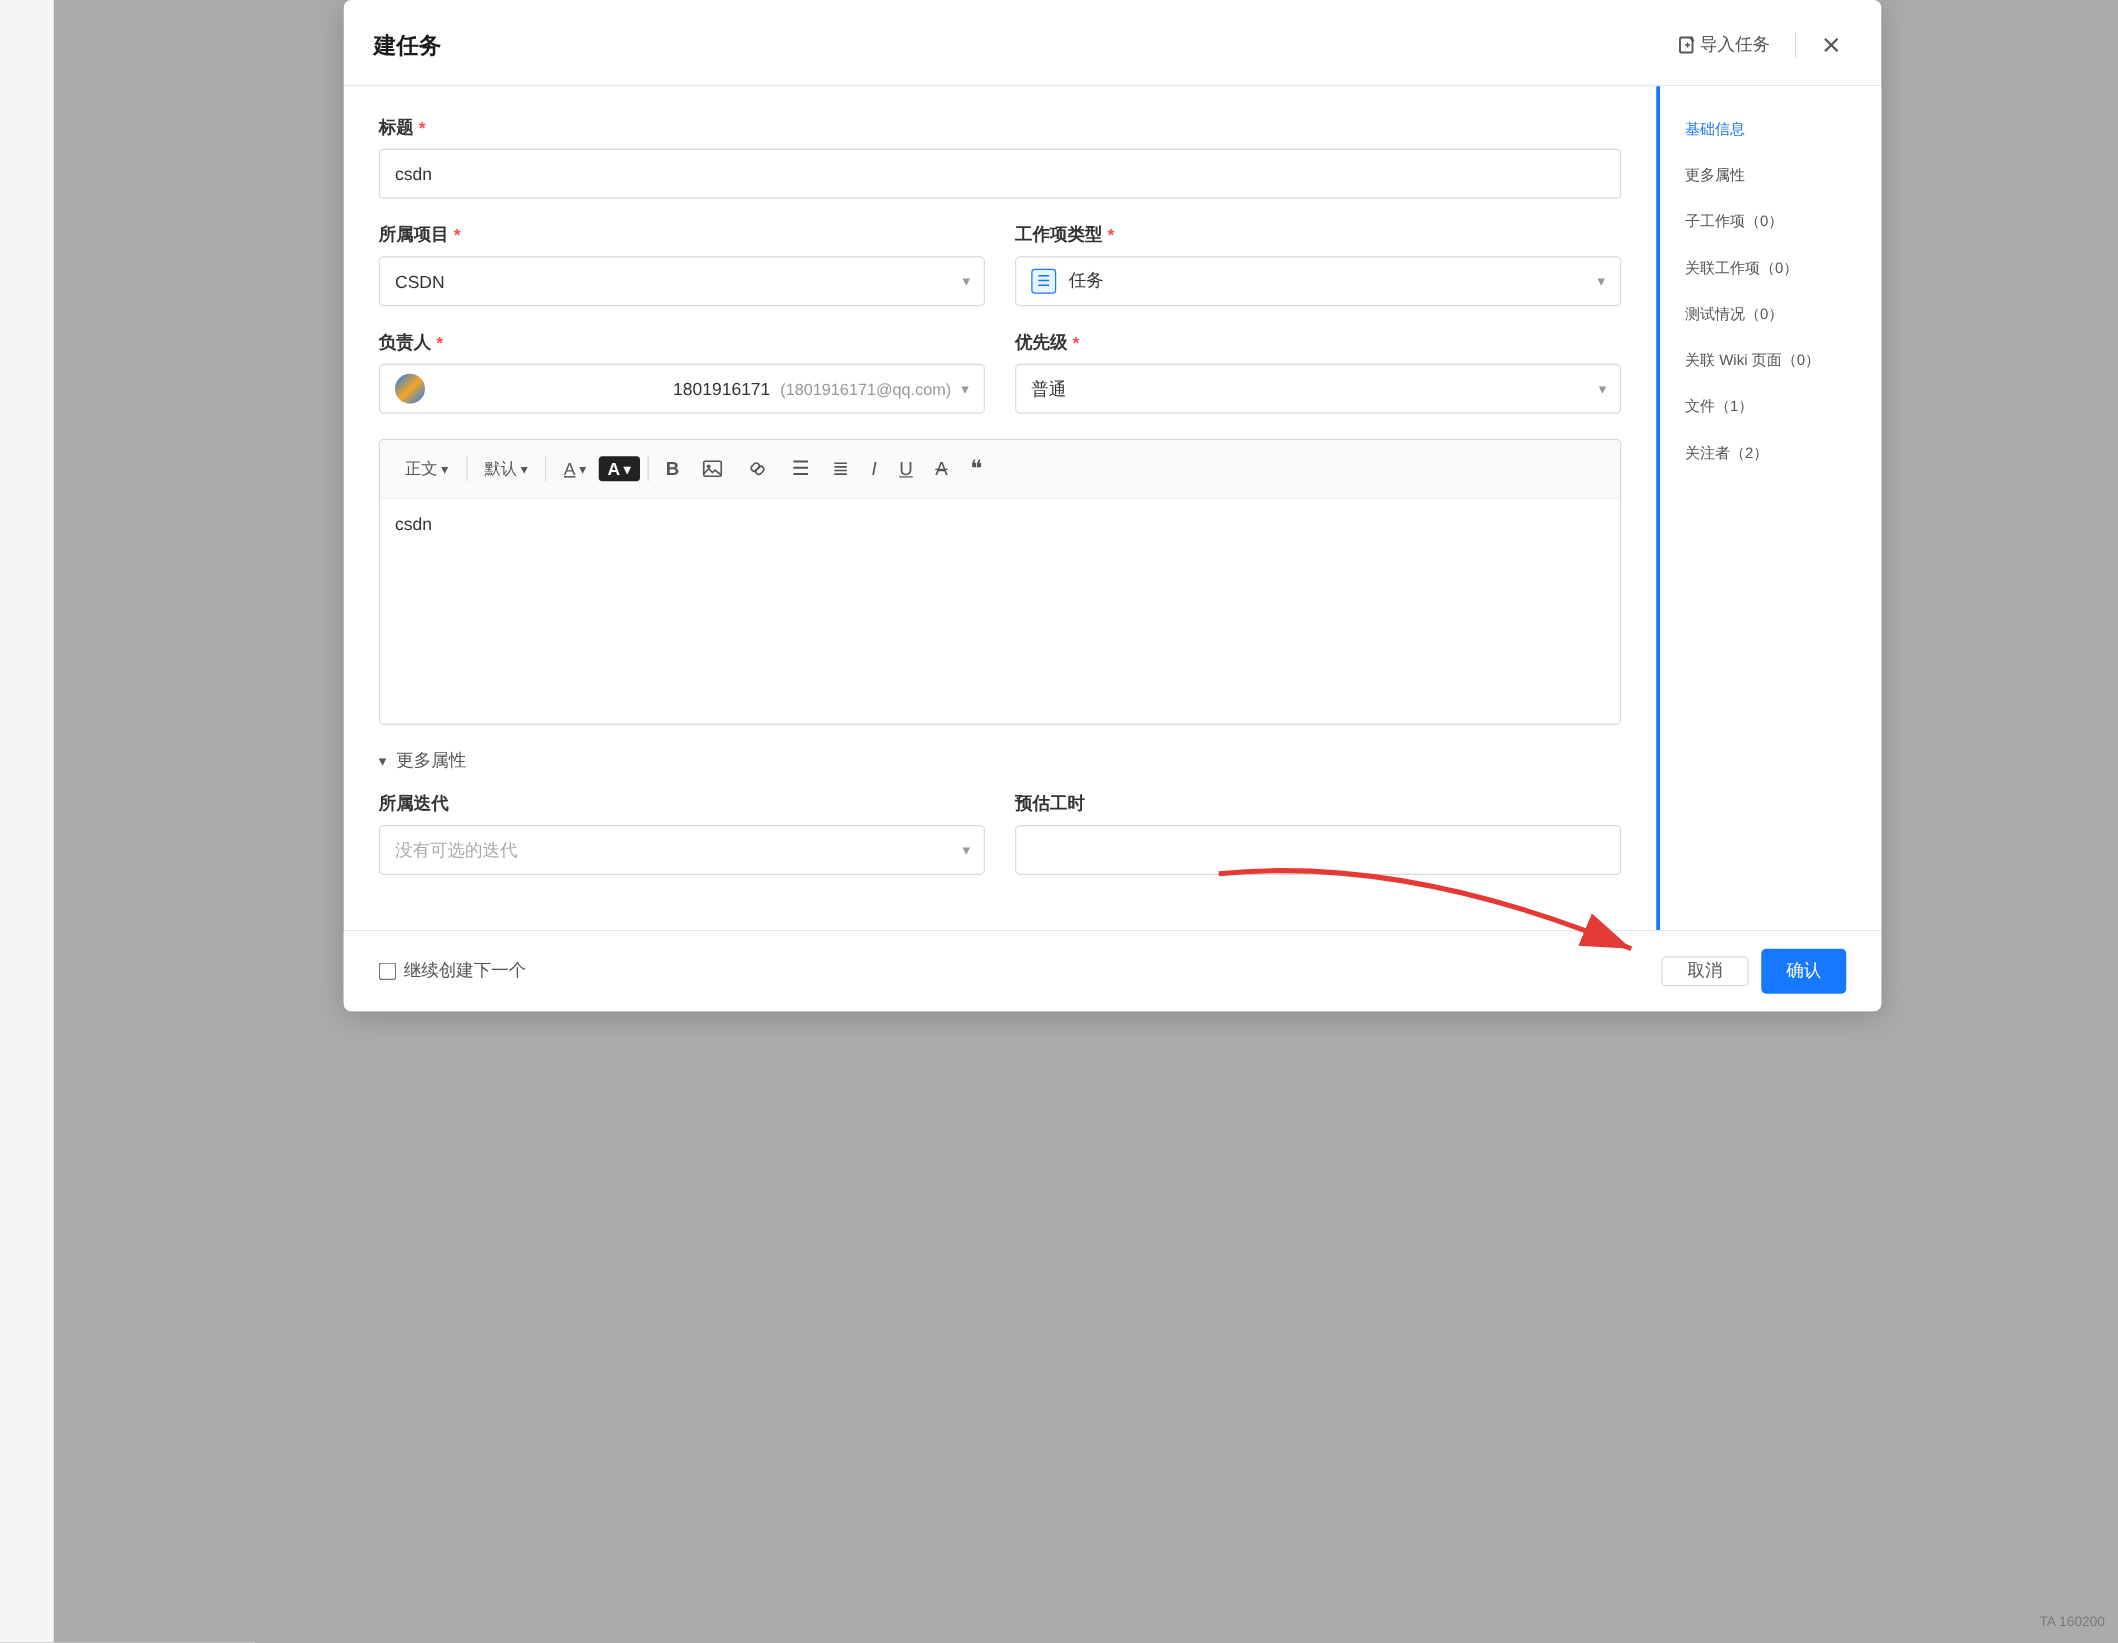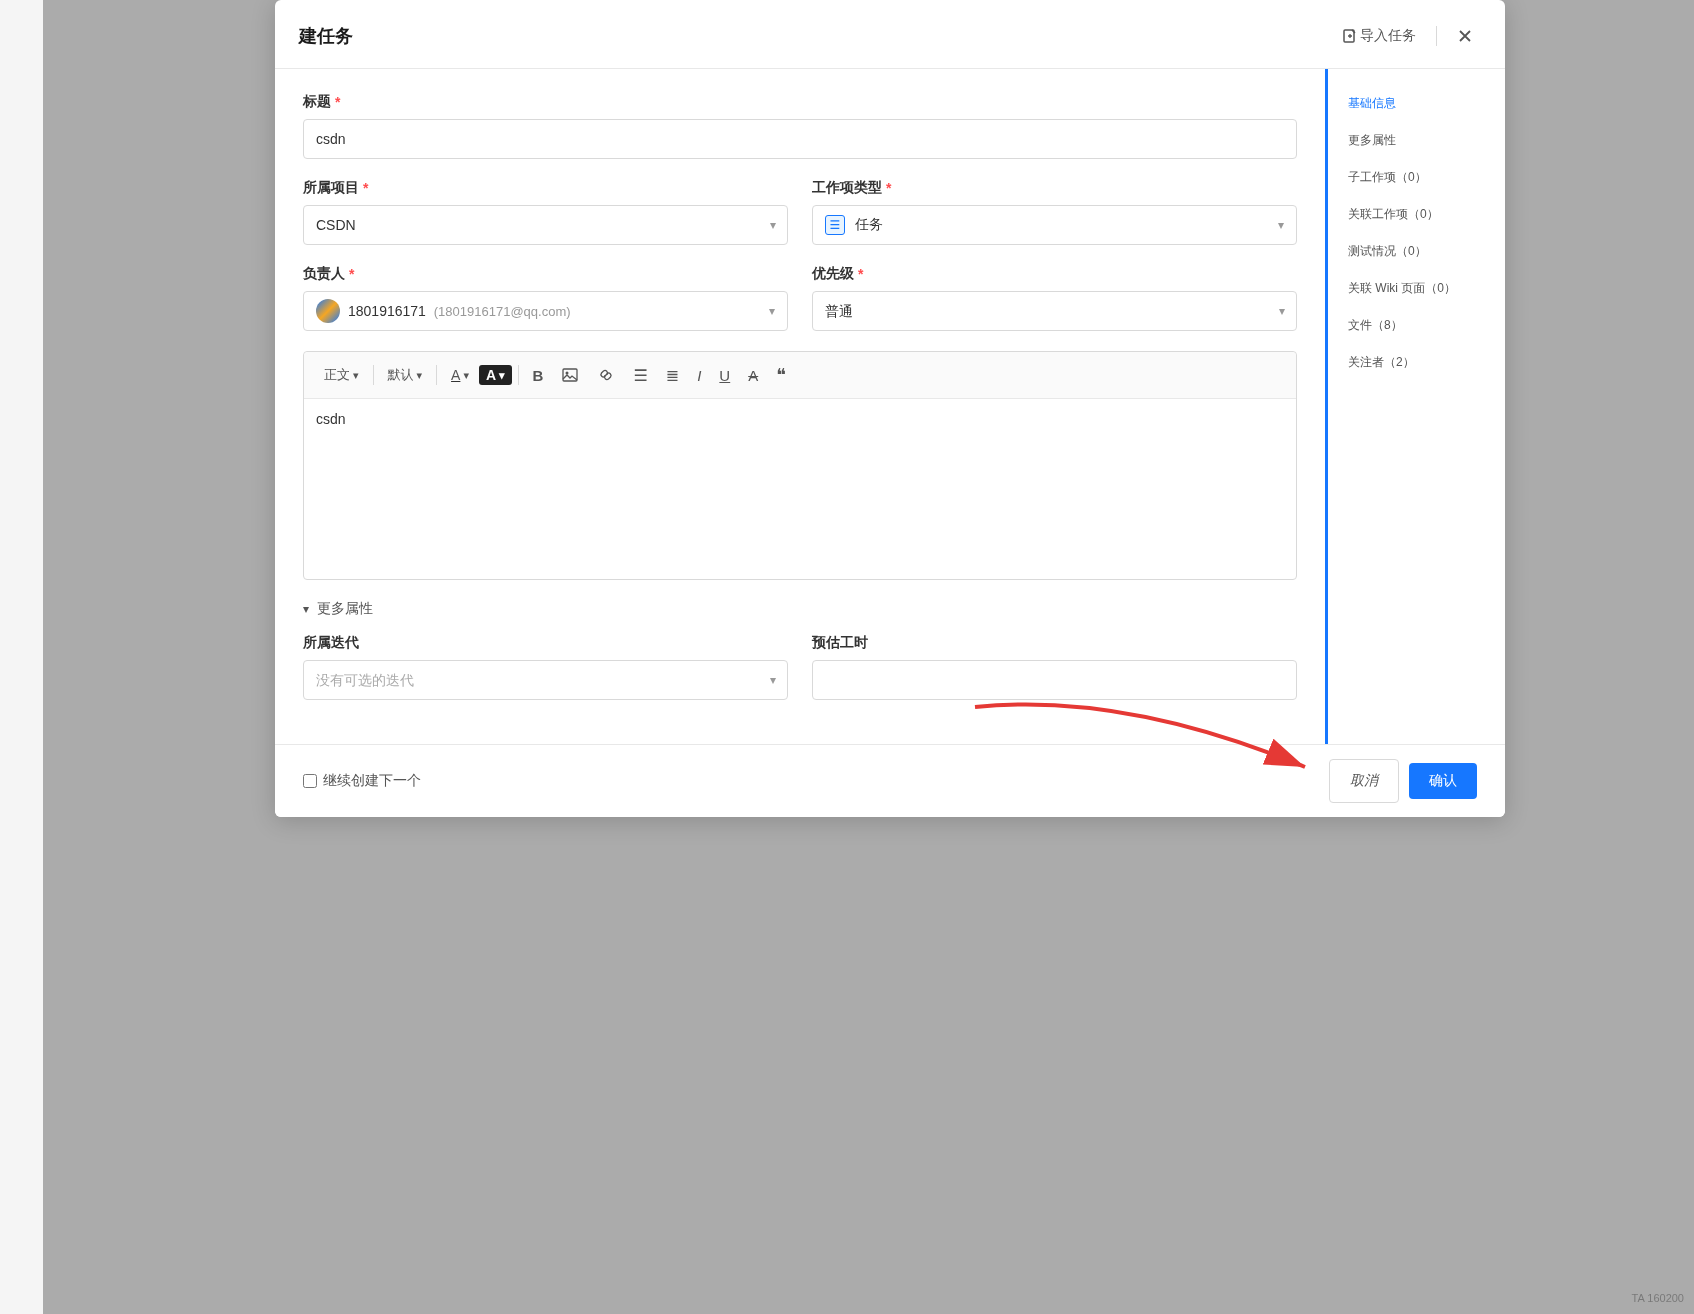--- a/index.html
+++ b/index.html
@@ -179,20 +179,21 @@
       height: 24px;
       border-radius: 50%;
       background: linear-gradient(135deg, #1677ff 0%, #f5a623 50%, #1677ff 100%);
       flex-shrink: 0;
     }
 
     .assignee-name {
       flex: 1;
       font-size: 14px;
       color: #333;
+      text-align: right;
     }
 
     .assignee-arrow {
       color: #999;
       font-size: 12px;
     }
 
     .toolbar {
       display: flex;
       align-items: center;
@@ -293,29 +294,28 @@
       cursor: pointer;
     }
 
     .footer-right {
       display: flex;
       align-items: center;
       gap: 10px;
     }
 
     .btn-cancel {
-      height: 44px;
+      height: 24px;
       padding: 0 20px;
       border: 1px solid #d9d9d9;
       border-radius: 4px;
       background: #fff;
       font-size: 14px;
       color: #555;
       cursor: pointer;
-      font-style: italic;
     }
 
     .btn-confirm {
       height: 36px;
       padding: 0 20px;
       border: none;
       border-radius: 4px;
       background: #1677ff;
       font-size: 14px;
       color: #fff;
@@ -547,21 +547,21 @@
         <div class="sidebar-item">
           <span>关联工作项（0）</span>
         </div>
         <div class="sidebar-item">
           <span>测试情况（0）</span>
         </div>
         <div class="sidebar-item">
           <span>关联 Wiki 页面（0）</span>
         </div>
         <div class="sidebar-item">
-          <span>文件（8）</span>
+          <span>文件（1）</span>
         </div>
         <div class="sidebar-item">
           <span>关注者（2）</span>
         </div>
       </div>
 
     </div>
 
     <div class="dialog-footer">
       <div class="footer-left">

